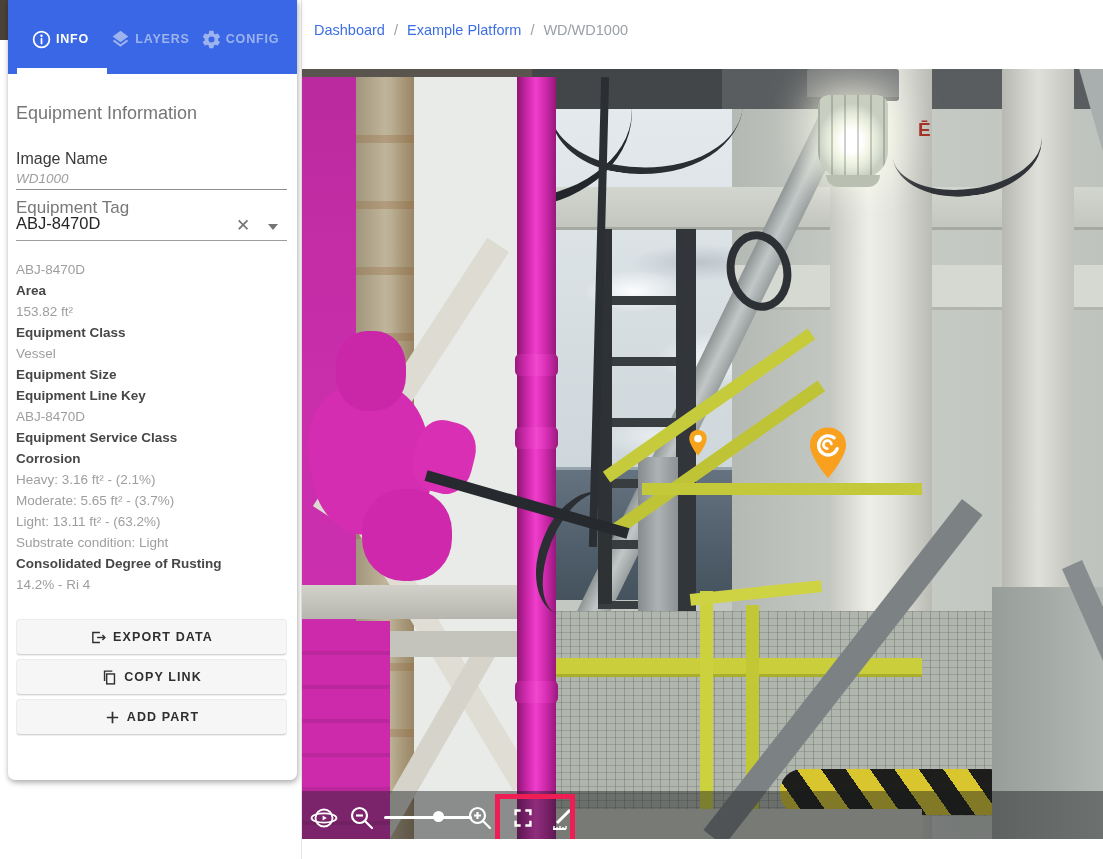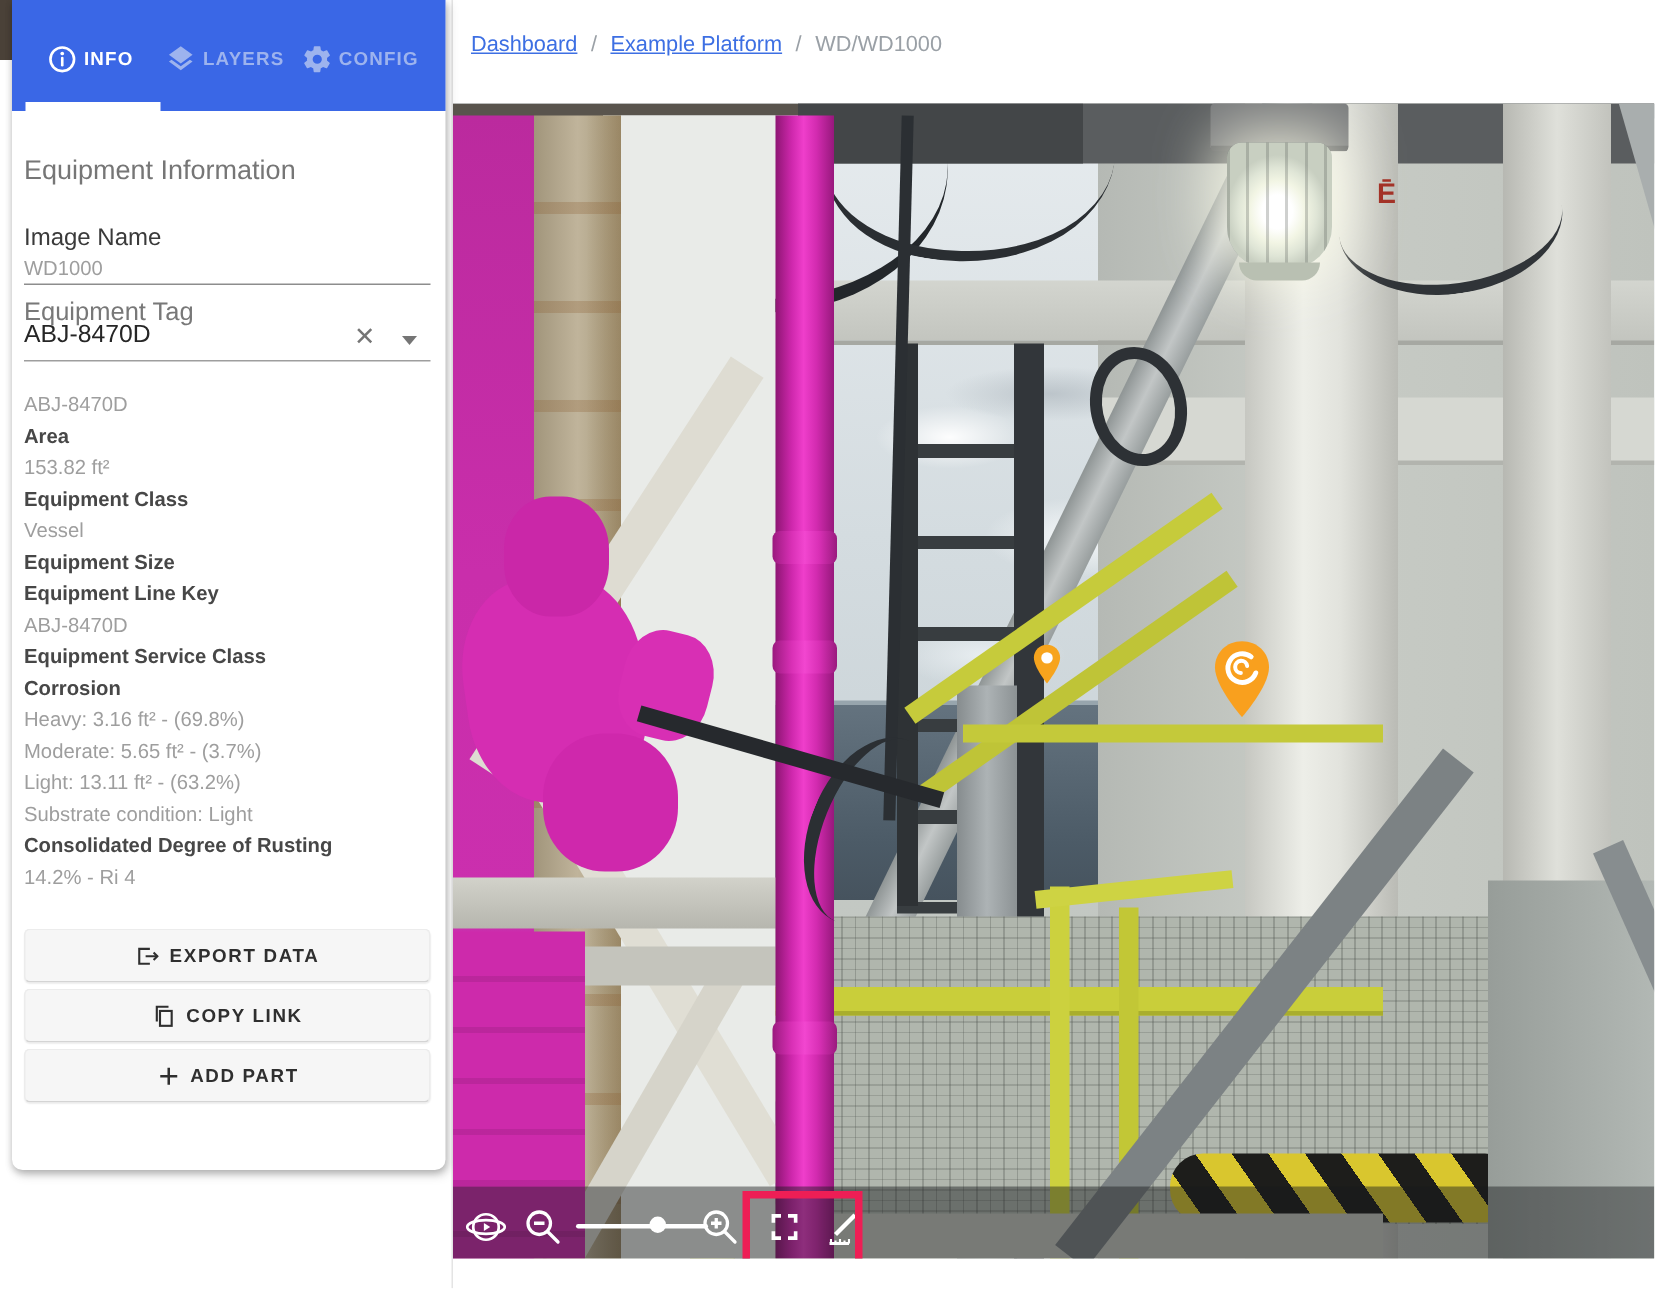--- a/index.html
+++ b/index.html
@@ -5,37 +5,37 @@
   html,body{margin:0;padding:0;background:#ffffff;font-family:"Liberation Sans","DejaVu Sans",sans-serif;}
   .stage{position:relative;width:1103px;height:859px;overflow:hidden;background:#fff;}
   .abs{position:absolute;}
 
   
   .corner-sliver{left:0;top:0;width:8px;height:40px;background:#4a4138;}
   .content-divider{left:301px;top:0;width:1px;height:859px;background:#e4e4e4;}
 
   
   .breadcrumb{left:314px;top:22px;font-size:14.5px;display:flex;gap:9px;align-items:center;}
-  .bc-link{color:#3d6fe3;cursor:pointer;text-decoration:underline;}
+  .bc-link{color:#3d6fe3;cursor:pointer;}
   .bc-sep{color:#9aa0a6;}
   .bc-current{color:#9aa0a6;}
 
   
   .panel{left:8px;top:0;width:289px;height:780px;background:#fff;border-radius:0 0 7px 7px;
          box-shadow:0 2px 5px rgba(0,0,0,.22),2px 3px 7px rgba(0,0,0,.15);}
   .panel-header{position:absolute;left:0;top:0;right:0;height:74px;background:#3a67e6;display:flex;padding-left:7px;}
   .tab{width:90px;display:flex;flex-direction:row;align-items:center;justify-content:center;gap:4px;
        color:#9db3ee;font-size:12.5px;font-weight:bold;letter-spacing:.8px;cursor:pointer;padding-top:4px;}
   .tab.active{color:#ffffff;}
   .tab svg{width:21px;height:21px;}
   .tab-indicator{position:absolute;left:9px;bottom:0;width:90px;height:6px;background:#ffffff;}
 
   .section-title{position:absolute;left:8px;top:103px;font-size:18px;color:#767676;}
   .fld-label-lg{position:absolute;left:8px;top:150px;font-size:16px;color:#3a3a3a;}
-  .fld-value-sm{position:absolute;left:8px;top:171px;font-size:13.5px;color:#9e9e9e;}
+  .fld-value-sm{position:absolute;left:8px;top:171px;font-size:13.5px;color:#9e9e9e;font-style:italic;}
   .rule1{position:absolute;left:8px;top:189px;width:271px;height:1px;background:#8d8d8d;}
   .fld-label-xs{position:absolute;left:8px;top:198px;font-size:17px;color:#787878;}
   .fld-value-lg{position:absolute;left:8px;top:214px;font-size:16.5px;color:#262626;}
   .clear-x{position:absolute;left:228px;top:215px;font-size:17px;color:#757575;cursor:pointer;}
   .caret{position:absolute;left:260px;top:224px;width:0;height:0;border-left:5px solid transparent;
          border-right:5px solid transparent;border-top:6px solid #757575;cursor:pointer;}
   .rule2{position:absolute;left:8px;top:240px;width:271px;height:1px;background:#9e9e9e;}
 
   .details{position:absolute;left:8px;top:259px;right:8px;font-size:13.5px;line-height:21px;}
   .details .lbl{color:#474747;font-weight:bold;display:block;}
@@ -216,21 +216,21 @@
         <span class="lbl">Equipment Size</span>
 
         <span class="lbl">Equipment Line Key</span>
 
         <span class="val">ABJ-8470D</span>
 
         <span class="lbl">Equipment Service Class</span>
 
         <span class="lbl">Corrosion</span>
 
-        <span class="val">Heavy: 3.16 ft² - (69.8%)</span>
+        <span class="val">Heavy: 3.16 ft² - (2.1%)</span>
 
         <span class="val">Moderate: 5.65 ft² - (3.7%)</span>
 
         <span class="val">Light: 13.11 ft² - (63.2%)</span>
 
         <span class="val">Substrate condition: Light</span>
 
         <span class="lbl">Consolidated Degree of Rusting</span>
 
         <span class="val">14.2% - Ri 4</span>

